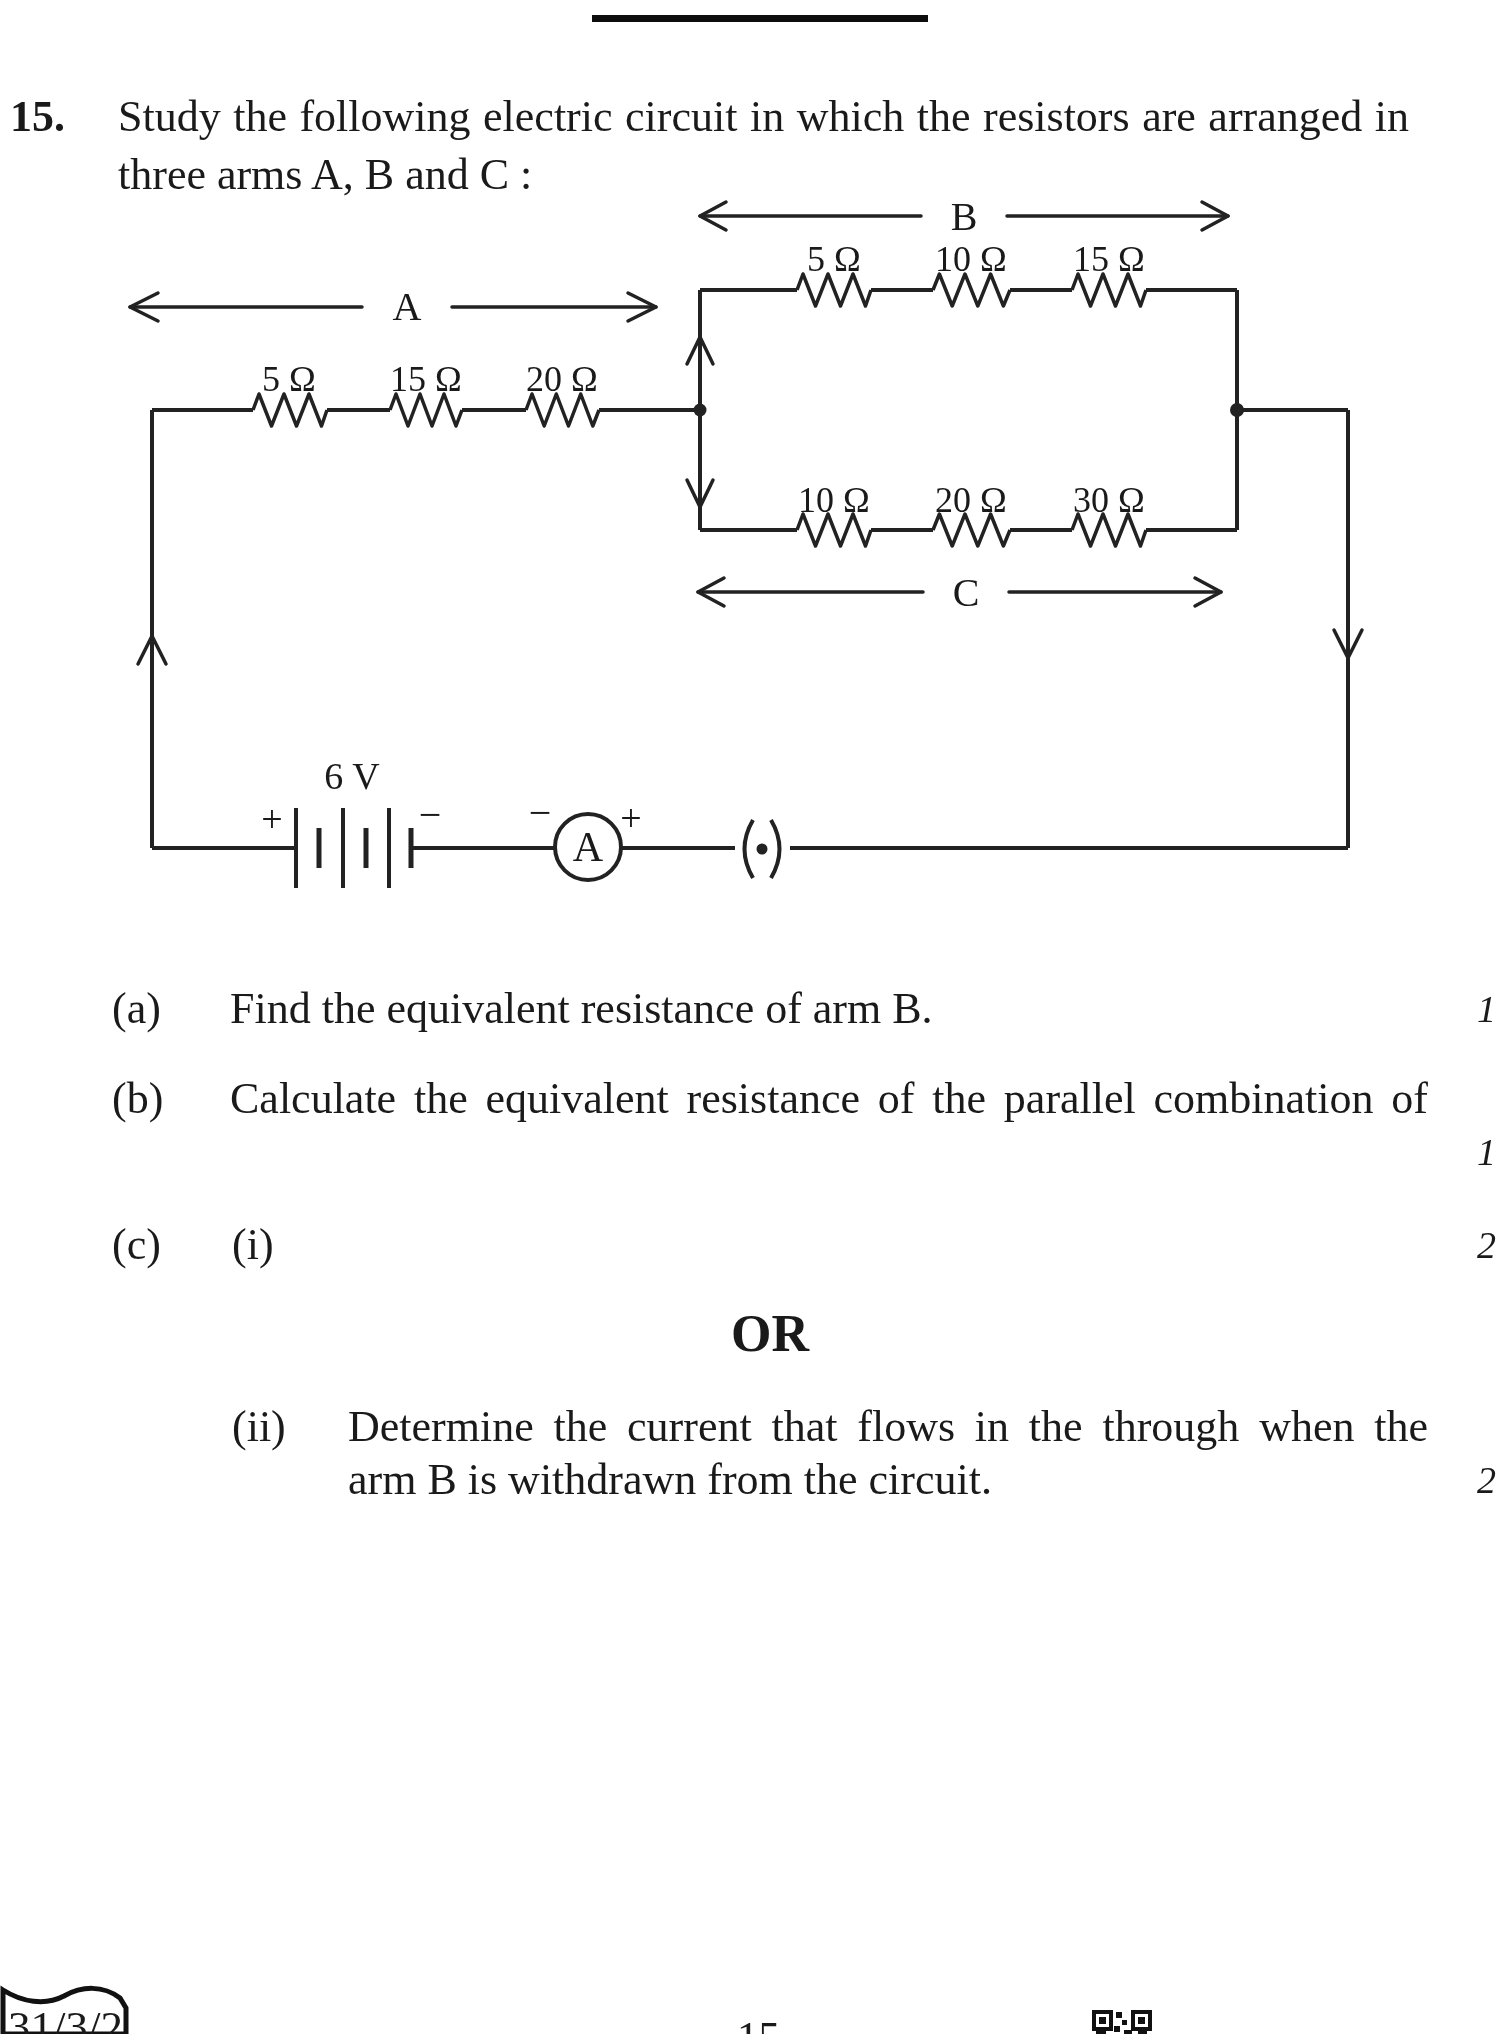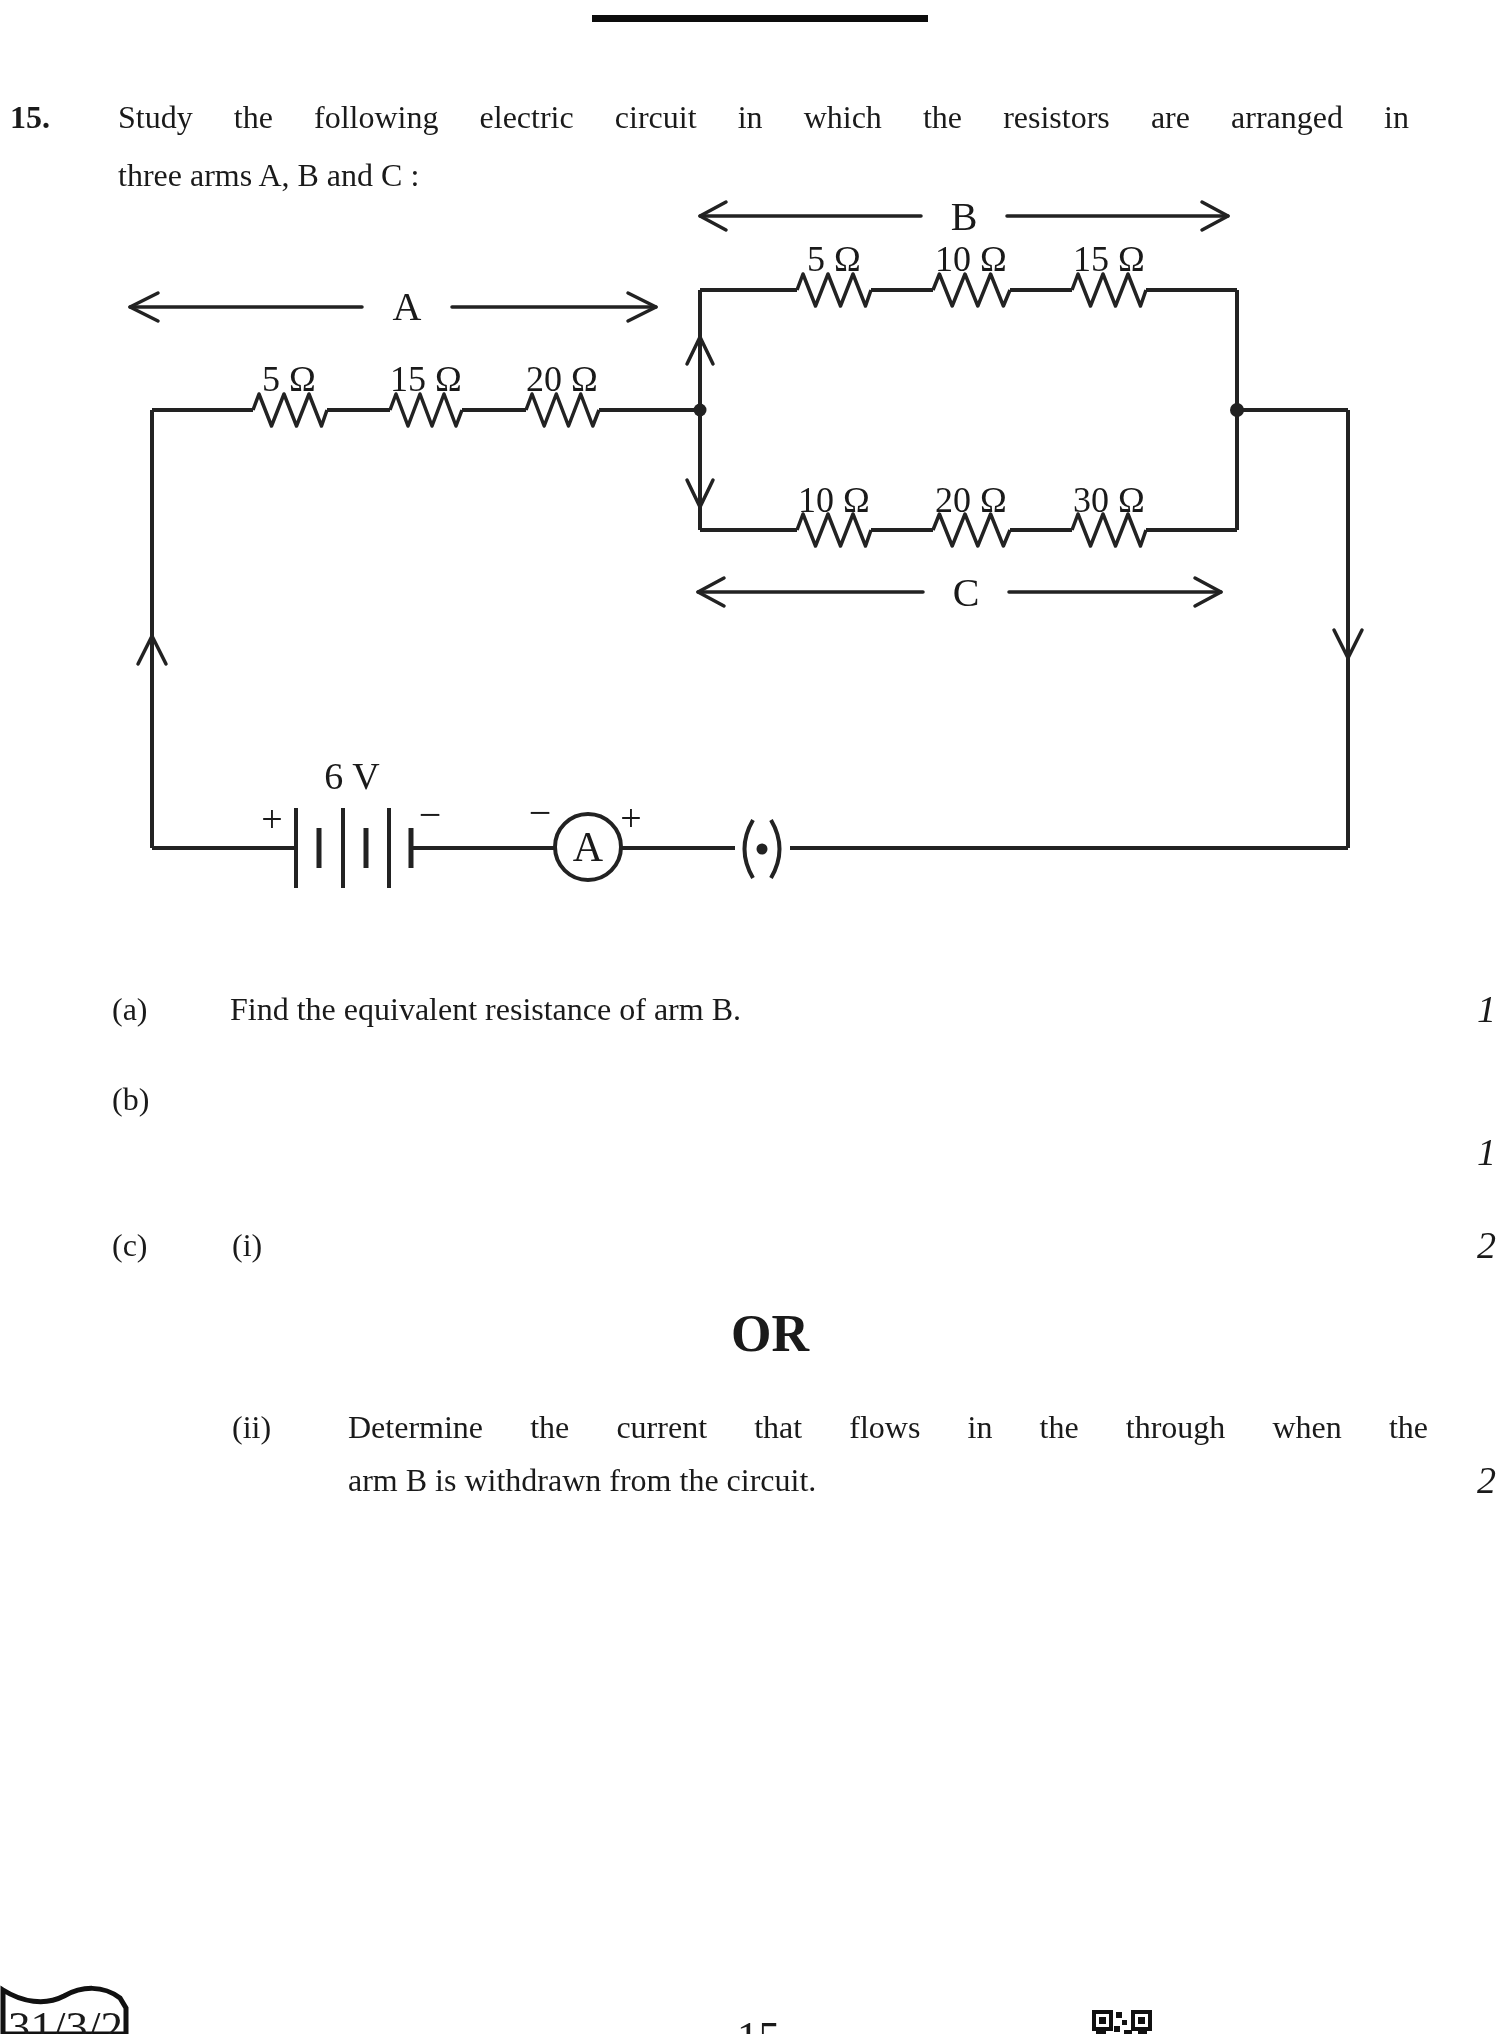--- a/index.html
+++ b/index.html
@@ -1,18 +1,18 @@
 <!DOCTYPE html>
 <html><head>
 <meta charset="utf-8">
 <style>
   html,body{margin:0;padding:0;background:#888;}
   .page{position:relative;width:1505px;height:2034px;background:#ffffff;overflow:hidden;
         font-family:"Liberation Serif",serif;color:#1a1a1a;}
-  .t{position:absolute;font-size:32px;line-height:46px;white-space:nowrap;}
+  .t{position:absolute;font-size:44px;line-height:46px;white-space:nowrap;}
   .bold{font-weight:bold;}
   .just{white-space:normal;text-align:justify;text-align-last:justify;}
   .mark{position:absolute;left:1430px;width:66px;text-align:right;font-style:italic;font-size:38px;line-height:46px;}
   .center{text-align:center;}
   svg.art{position:absolute;left:0;top:0;width:1505px;height:2034px;}
   svg text{font-family:"Liberation Serif",serif;fill:#1a1a1a;}
 </style>
 </head>
 <body>
 
@@ -118,20 +118,21 @@
 
   <div class="t bold" style="left:10px;top:94px;">15.</div>
   <div class="t just" style="left:118px;top:94px;width:1291px;">Study the following electric circuit in which the resistors are arranged in</div>
   <div class="t" style="left:118px;top:152px;">three arms A, B and C :</div>
 
   <div class="t" style="left:112px;top:986px;">(a)</div>
   <div class="t" style="left:230px;top:986px;text-align:center;">Find the equivalent resistance of arm B.</div>
   <div class="mark" style="top:986px;">1</div>
 
   <div class="t" style="left:112px;top:1076px;">(b)</div>
+  <div class="t just" style="left:230px;top:1076px;width:1198px;">Calculate the equivalent resistance of the parallel combination of</div>
   <div class="mark" style="top:1129px;">1</div>
 
   <div class="t" style="left:112px;top:1222px;">(c)</div>
   <div class="t" style="left:232px;top:1222px;">(i)</div>
   <div class="mark" style="top:1222px;">2</div>
 
   <div class="t bold center" style="left:700px;top:1311px;width:140px;font-size:52px;">OR</div>
 
   <div class="t" style="left:232px;top:1404px;">(ii)</div>
   <div class="t just" style="left:348px;top:1404px;width:1080px;">Determine the current that flows in the through when the</div>

